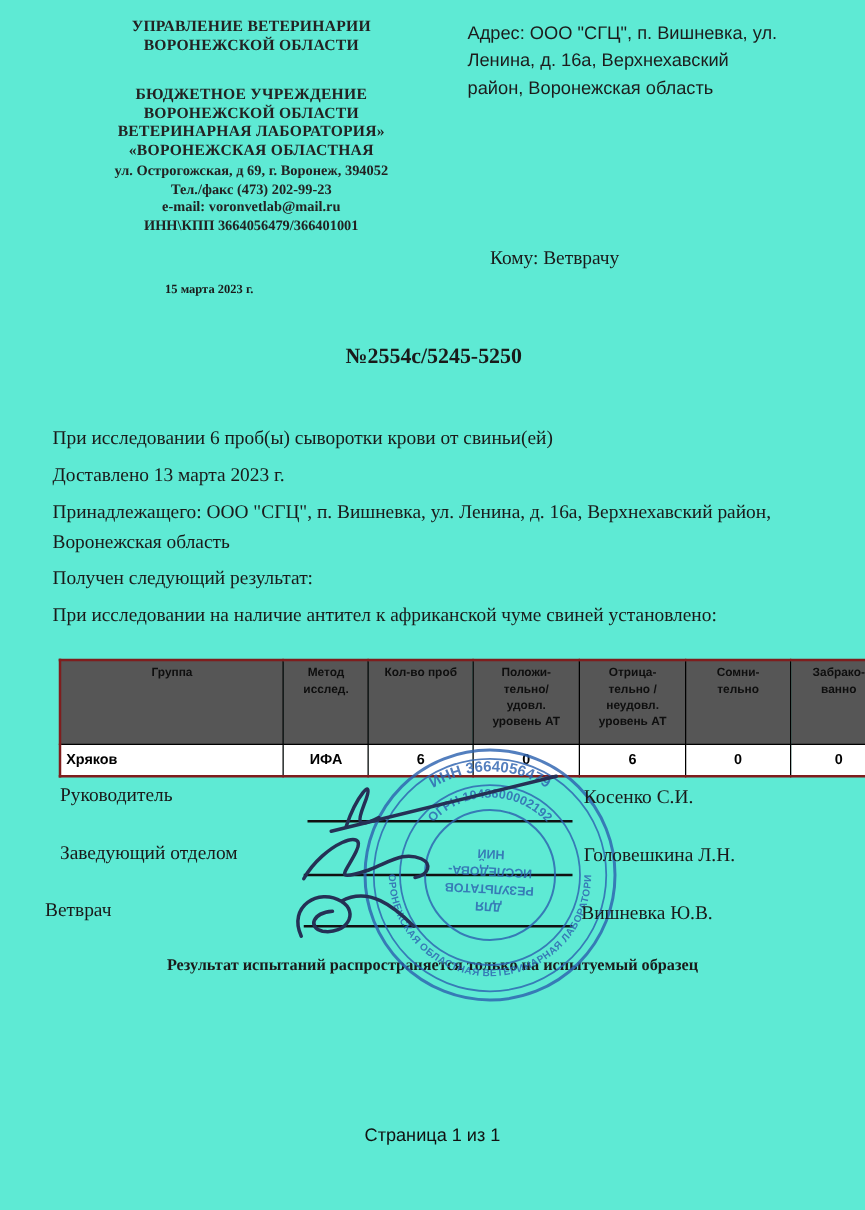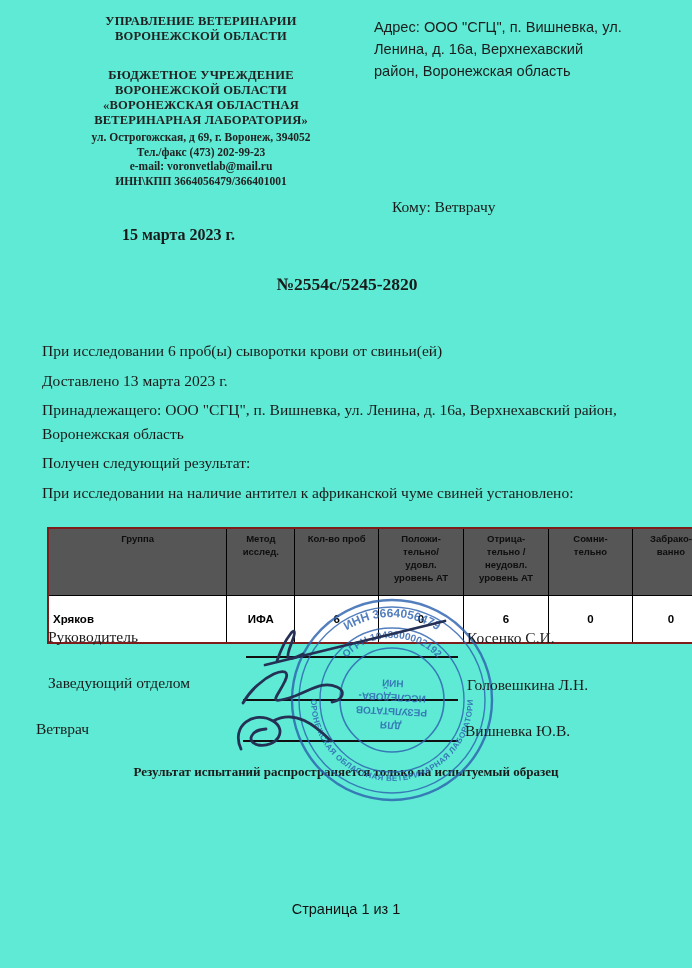--- a/index.html
+++ b/index.html
@@ -22,21 +22,21 @@
   .letterhead .org{font-size:12.5px;line-height:15px;margin-top:24px;letter-spacing:.2px;}
   .letterhead .small{font-size:11.5px;line-height:14.5px;}
   .letterhead .small.first{margin-top:2px;}
   
   .recipient-address{
     left:374px;top:16px;width:252px;
     font-family:"Liberation Sans", sans-serif;
     font-size:14.6px;line-height:22px;color:#1c1c1c;
   }
   .komu{left:378px;top:198px;font-size:15.5px;margin-left:14px;}
-  .doc-date{left:122px;top:226px;font-size:16px;font-weight:bold;}
+  .doc-date{left:132px;top:226px;font-size:10px;font-weight:bold;}
   
   .doc-title{
     left:40px;top:272px;width:614px;text-align:center;
     font-size:17.5px;line-height:25px;font-weight:bold;
   }
   
   .body-text{left:42px;top:339px;width:616px;font-size:15.5px;}
   .body-text p{margin:0 0 6px 0;line-height:23.5px;}
   
   table.results{
@@ -49,21 +49,21 @@
     font-family:"Liberation Sans", sans-serif;
     font-size:9.5px;font-weight:bold;line-height:13px;
     text-align:center;vertical-align:top;
     border:1px solid #000;padding:3px 1px;
     white-space:pre-line;height:60px;
   }
   table.results td{
     background:#fff;border:1px solid #000;
     font-family:"Liberation Sans", sans-serif;
     font-size:11.5px;font-weight:bold;text-align:center;
-    height:24px;padding:11px;color:#000;
+    height:24px;padding:0;color:#000;
   }
   table.results td.left{text-align:left;padding-left:4px;}
   
   .sig-role{font-size:15.5px;z-index:1;}
   .sig-name{font-size:15.5px;z-index:4;}
   .sig-line{border-bottom:2px solid #111;height:0;z-index:1;}
   
   .note{
     left:40px;top:764px;width:612px;text-align:center;
     font-size:13px;font-weight:bold;z-index:1;
@@ -78,34 +78,34 @@
 </head>
 <body>
 
 <div class="page">
 
   <div class="abs letterhead">
     <div class="dept">УПРАВЛЕНИЕ ВЕТЕРИНАРИИ</div>
     <div class="dept">ВОРОНЕЖСКОЙ ОБЛАСТИ</div>
     <div class="org">БЮДЖЕТНОЕ УЧРЕЖДЕНИЕ</div>
     <div class="dept">ВОРОНЕЖСКОЙ ОБЛАСТИ</div>
+    <div class="dept">ВЕТЕРИНАРНАЯ ЛАБОРАТОРИЯ»</div>
     <div class="dept">«ВОРОНЕЖСКАЯ ОБЛАСТНАЯ</div>
-    <div class="dept">ВЕТЕРИНАРНАЯ ЛАБОРАТОРИЯ»</div>
     <div class="small first">ул. Острогожская, д 69, г. Воронеж, 394052</div>
     <div class="small">Тел./факс  (473) 202-99-23</div>
     <div class="small">e-mail: voronvetlab@mail.ru</div>
     <div class="small">ИНН\КПП 3664056479/366401001</div>
   </div>
 
   <div class="abs recipient-address">Адрес: ООО "СГЦ", п. Вишневка, ул. Ленина, д. 16а, Верхнехавский район, Воронежская область</div>
   <div class="abs komu">Кому: Ветврачу</div>
   <div class="abs doc-date">15 марта 2023 г.</div>
 
   <div class="abs doc-title">
-    <div>№2554с/5245-2820</div>
+    <div>№2554с/5245-5250</div>
   </div>
 
   <div class="abs body-text">
     <p>При исследовании 6 проб(ы) сыворотки крови от свиньи(ей)</p>
     <p>Доставлено 13 марта 2023 г.</p>
     <p>Принадлежащего: ООО "СГЦ", п. Вишневка, ул. Ленина, д. 16а, Верхнехавский район, Воронежская область</p>
     <p>Получен следующий результат:</p>
     <p>При исследовании на наличие антител к африканской чуме свиней установлено:</p>
   </div>
 

